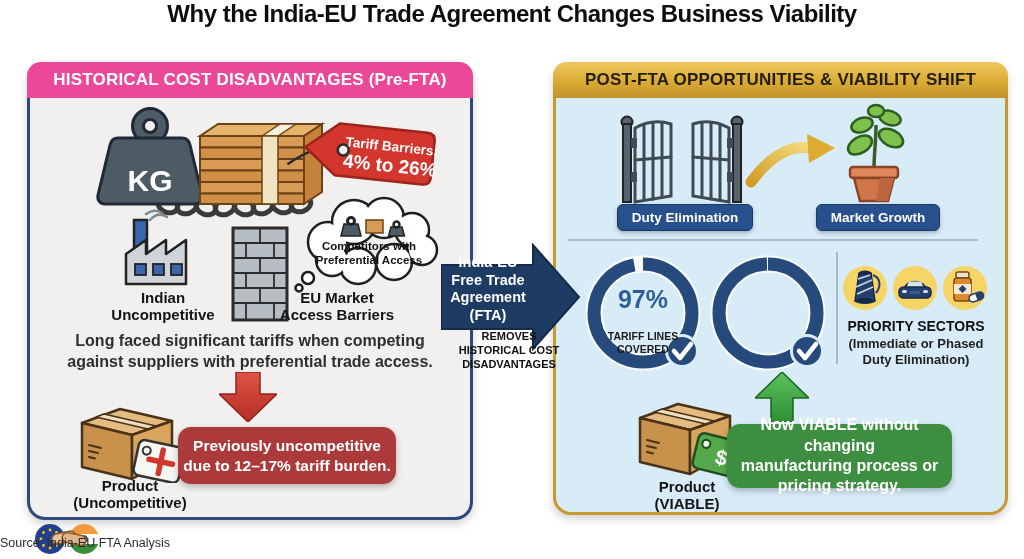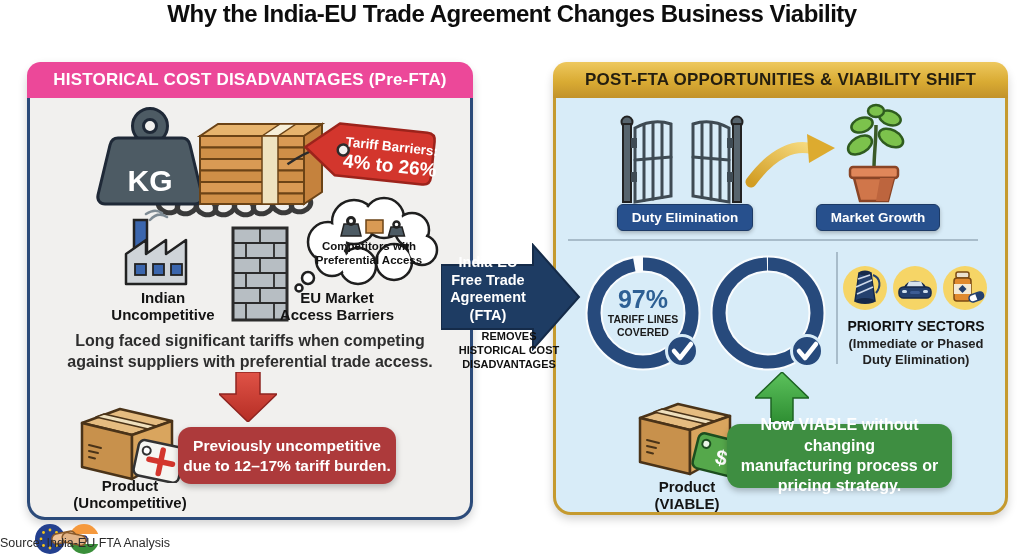--- a/index.html
+++ b/index.html
@@ -12,21 +12,21 @@
   .panel{border-radius:18px;box-shadow:0 4px 10px rgba(0,0,0,.18);}
   .panel-header{display:flex;align-items:center;justify-content:center;font-weight:bold;
     font-size:17px;letter-spacing:.2px;border-top-left-radius:14px;border-top-right-radius:14px;}
   .pill{display:flex;align-items:center;justify-content:center;background:#27508d;color:#fff;
     font-weight:bold;font-size:13.5px;border-radius:6px;height:25px;
     box-shadow:0 2px 4px rgba(0,0,0,.25);border:1px solid #1c3a66;}
   .callout{display:flex;align-items:center;justify-content:center;color:#fff;
     border-radius:13px;box-shadow:0 3px 6px rgba(0,0,0,.25);line-height:1.28;}
   .iconlabel{font-weight:bold;color:#141414;font-size:15px;line-height:1.15;}
   .statval{font-size:25px;font-weight:800;color:#2d5f94;line-height:1.05;}
-  .statlab{font-size:10.5px;font-weight:bold;color:#1b1b1b;line-height:1.18;margin-top:1px;}
+  .statlab{font-size:10.5px;font-weight:bold;color:#1b1b1b;line-height:1.18;margin-top:18px;}
   .divider{background:#8fa3b0;opacity:.65;}
 </style>
 </head>
 <body>
 
 <div id="stage">
 
   <div class="abs ctr" style="left:0;top:9;width:1024px;font-size:24px;font-weight:bold;letter-spacing:-.5px;color:#0d0d0d;">Why the India-EU Trade Agreement Changes Business Viability</div>
 
   <div class="abs panel" style="left:27px;top:62px;width:446px;height:458px;background:#f1f0ee;border:3px solid #2c4b7a;box-sizing:border-box;"></div>

